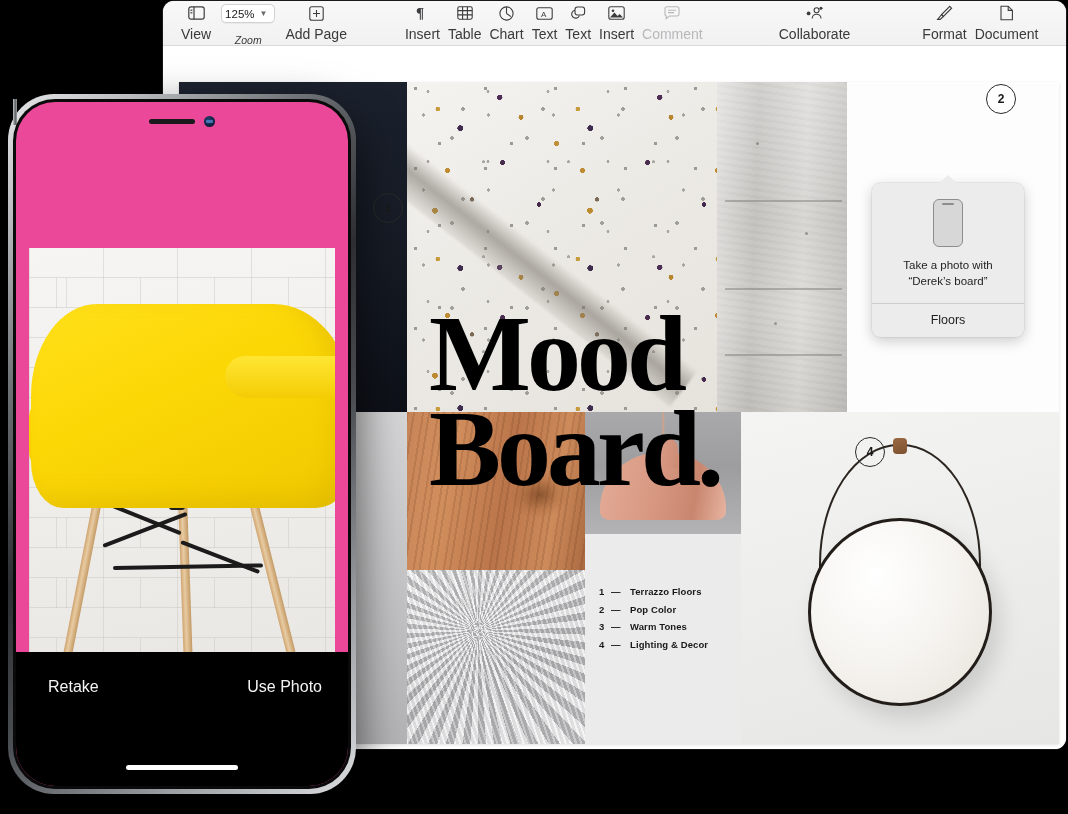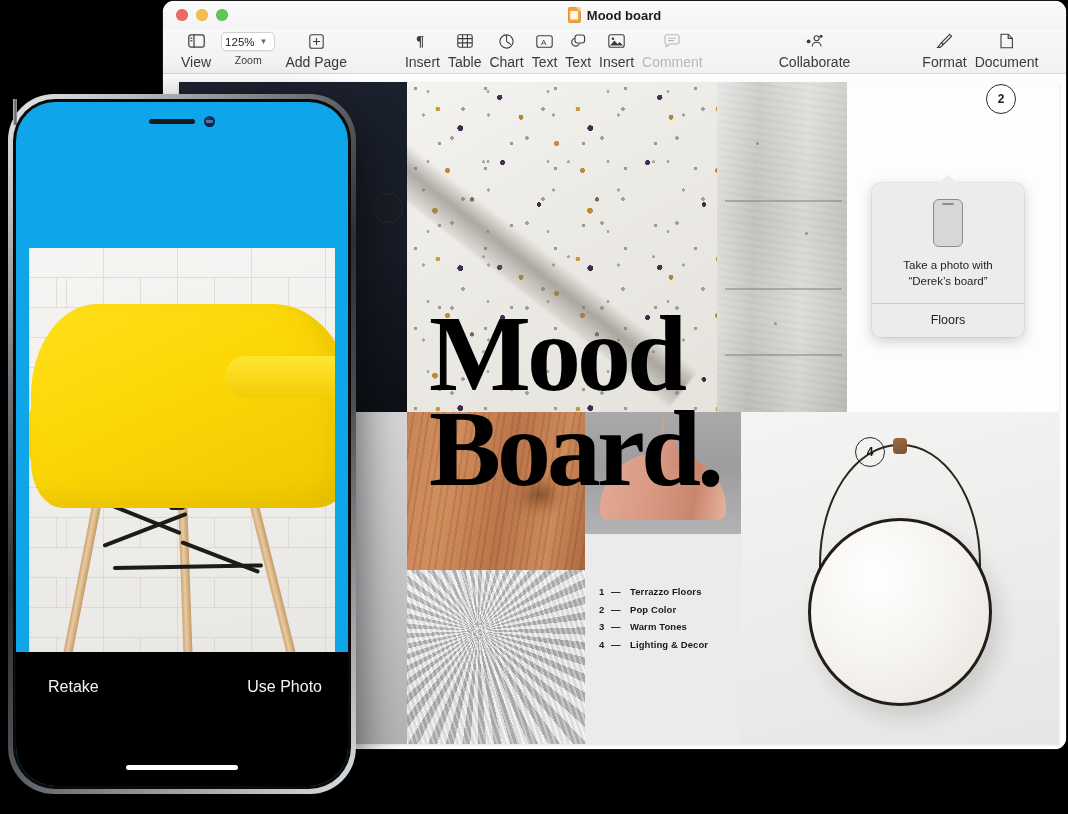--- a/index.html
+++ b/index.html
@@ -102,21 +102,21 @@
     height: 19px;
     padding: 0 7px 0 3px;
     background: #fff;
     border: 1px solid #d2d2d4;
     border-radius: 5px;
     display: flex; align-items: center; gap: 5px;
     font-size: 11.5px; color: #1c1c1e;
     box-shadow: 0 0.5px 1px rgba(0,0,0,.05);
   }
   .zoombox .chev { font-size: 8px; color: #6a6a6d; }
-  .zoomctl .lbl { font-size: 10.5px; color: #3a3a3c; margin-top: 3px; }
+  .zoomctl .lbl { font-size: 10.5px; color: #3a3a3c; margin-top: 11px; font-style: italic; }
 
   .spacer-a { width: 50px; }
   .spacer-c { width: 68px; }
   .spacer-d { width: 64px; }
 
   
   .canvas {
     position: absolute;
     left: 0; top: 73px; right: 0; bottom: 0;
     background: #ffffff;
@@ -419,21 +419,21 @@
     position: absolute;
     inset: 5px;
     border-radius: 42px;
     background: #0a0a0a;
     padding: 3px;
   }
   .screen {
     position: absolute;
     inset: 3px;
     border-radius: 39px;
-    background: #0ea5e9;
+    background: #ec4899;
     overflow: hidden;
   }
   .notch-row {
     position: absolute; left: 0; right: 0; top: 14px;
     display: flex; align-items: center; justify-content: center; gap: 9px;
     z-index: 4;
   }
   .speaker { width: 46px; height: 5px; border-radius: 3px; background: #1a1a1c; }
   .camera {
     width: 11px; height: 11px; border-radius: 50%;
@@ -550,31 +550,20 @@
   .btn-vol-up { left: 345px; top: 196px; width: 4px; height: 52px; }
   .btn-power  { left: 345px; top: 268px; width: 4px; height: 34px; }
   .btn-mute   { left: 3px; top: 170px; width: 4px; height: 26px;
                 background: linear-gradient(90deg, #c8cace, #5e6164 55%, #9b9ea1); }
 </style>
 </head>
 <body>
 
 <div class="window">
 
-  <div class="titlebar">
-    <div class="traffic">
-      <div class="tl tl-r"></div>
-      <div class="tl tl-y"></div>
-      <div class="tl tl-g"></div>
-    </div>
-    <div class="doc-title">
-      <span class="pages-icon"></span>
-      <span>Mood board</span>
-    </div>
-  </div>
 
   <div class="toolbar">
 
     <div class="tgroup">
       <div class="titem">
         <span class="ic">
           <svg width="17" height="14" viewBox="0 0 17 14" fill="none" stroke="#3c3c3e" stroke-width="1.2">
             <rect x="0.8" y="0.8" width="15.4" height="12.4" rx="2.2"></rect>
             <line x1="6" y1="0.8" x2="6" y2="13.2"></line>
             <rect x="2.4" y="3.6" width="2" height="1.2" fill="#3c3c3e" stroke="none"></rect>

